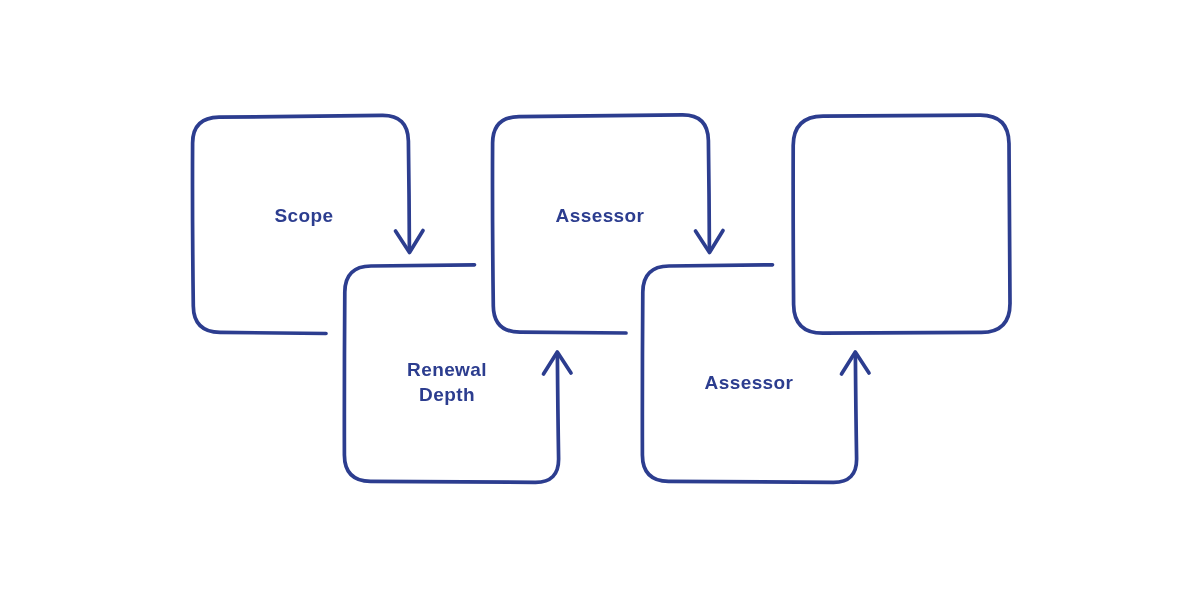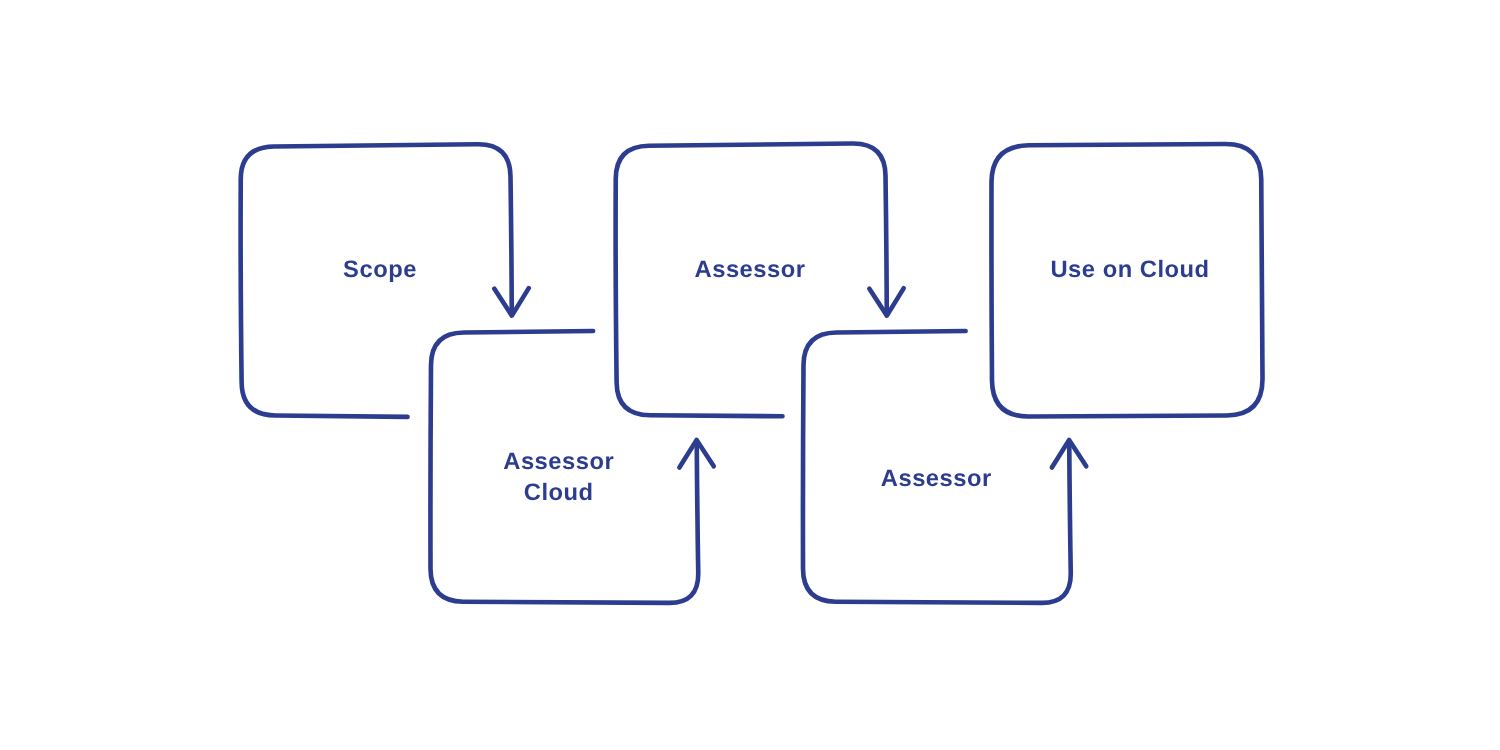--- a/index.html
+++ b/index.html
@@ -96,21 +96,20 @@
          Q 1009.8 225 1010 303
          Q 1010.2 332 981.5 332.4
          Q 900 333 823.5 333.2
          Q 794 333.6 793.6 304.5
          Q 793 225 793.2 145.5
          Q 793.4 116.6 823 116.2 Z"></path>
   </svg>
 
   <div class="node-label" style="left:304px; top:216px;">Scope</div>
 
-  <div class="node-label wrap" style="left:447px; top:382px;">Assessor Cloud</div>
+  <div class="node-label wrap" style="left:447px; top:382px;">Renewal Depth</div>
 
   <div class="node-label" style="left:600px; top:216px;">Assessor</div>
 
   <div class="node-label" style="left:749px; top:383px;">Assessor</div>
 
-  <div class="node-label" style="left:904px; top:216px;">Use on Cloud</div>
 
 </div>
 
 </body></html>

